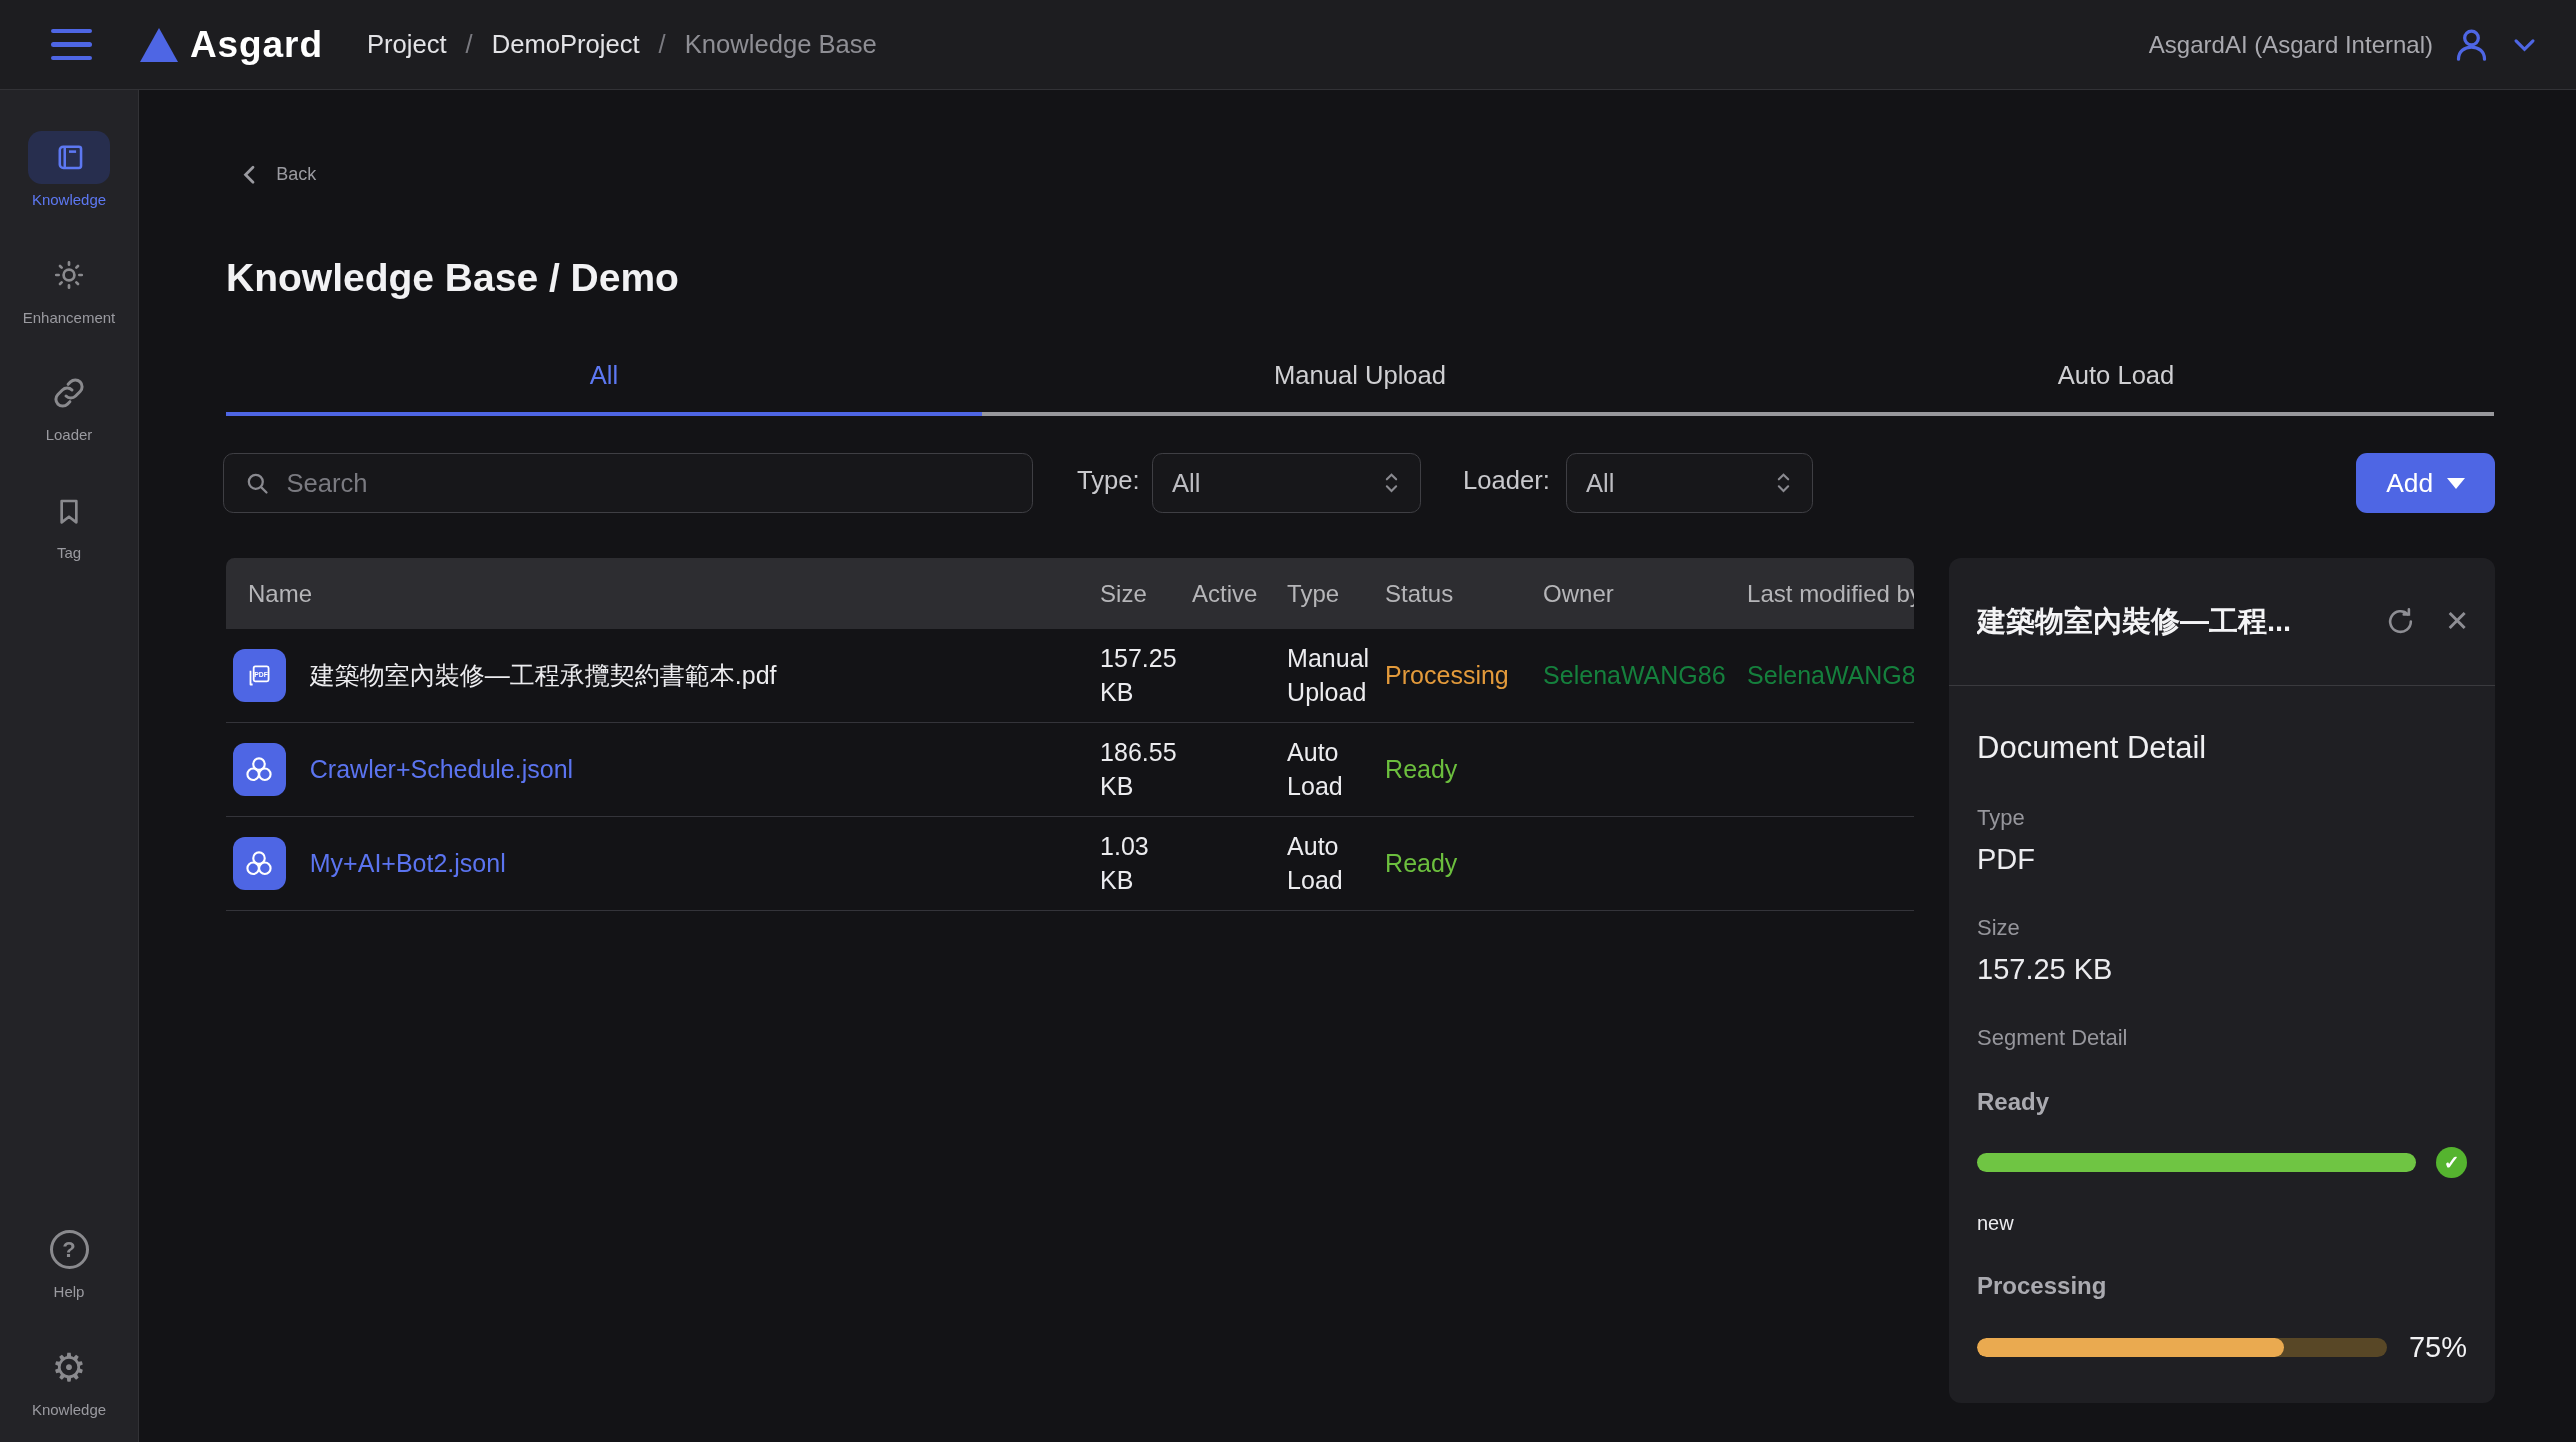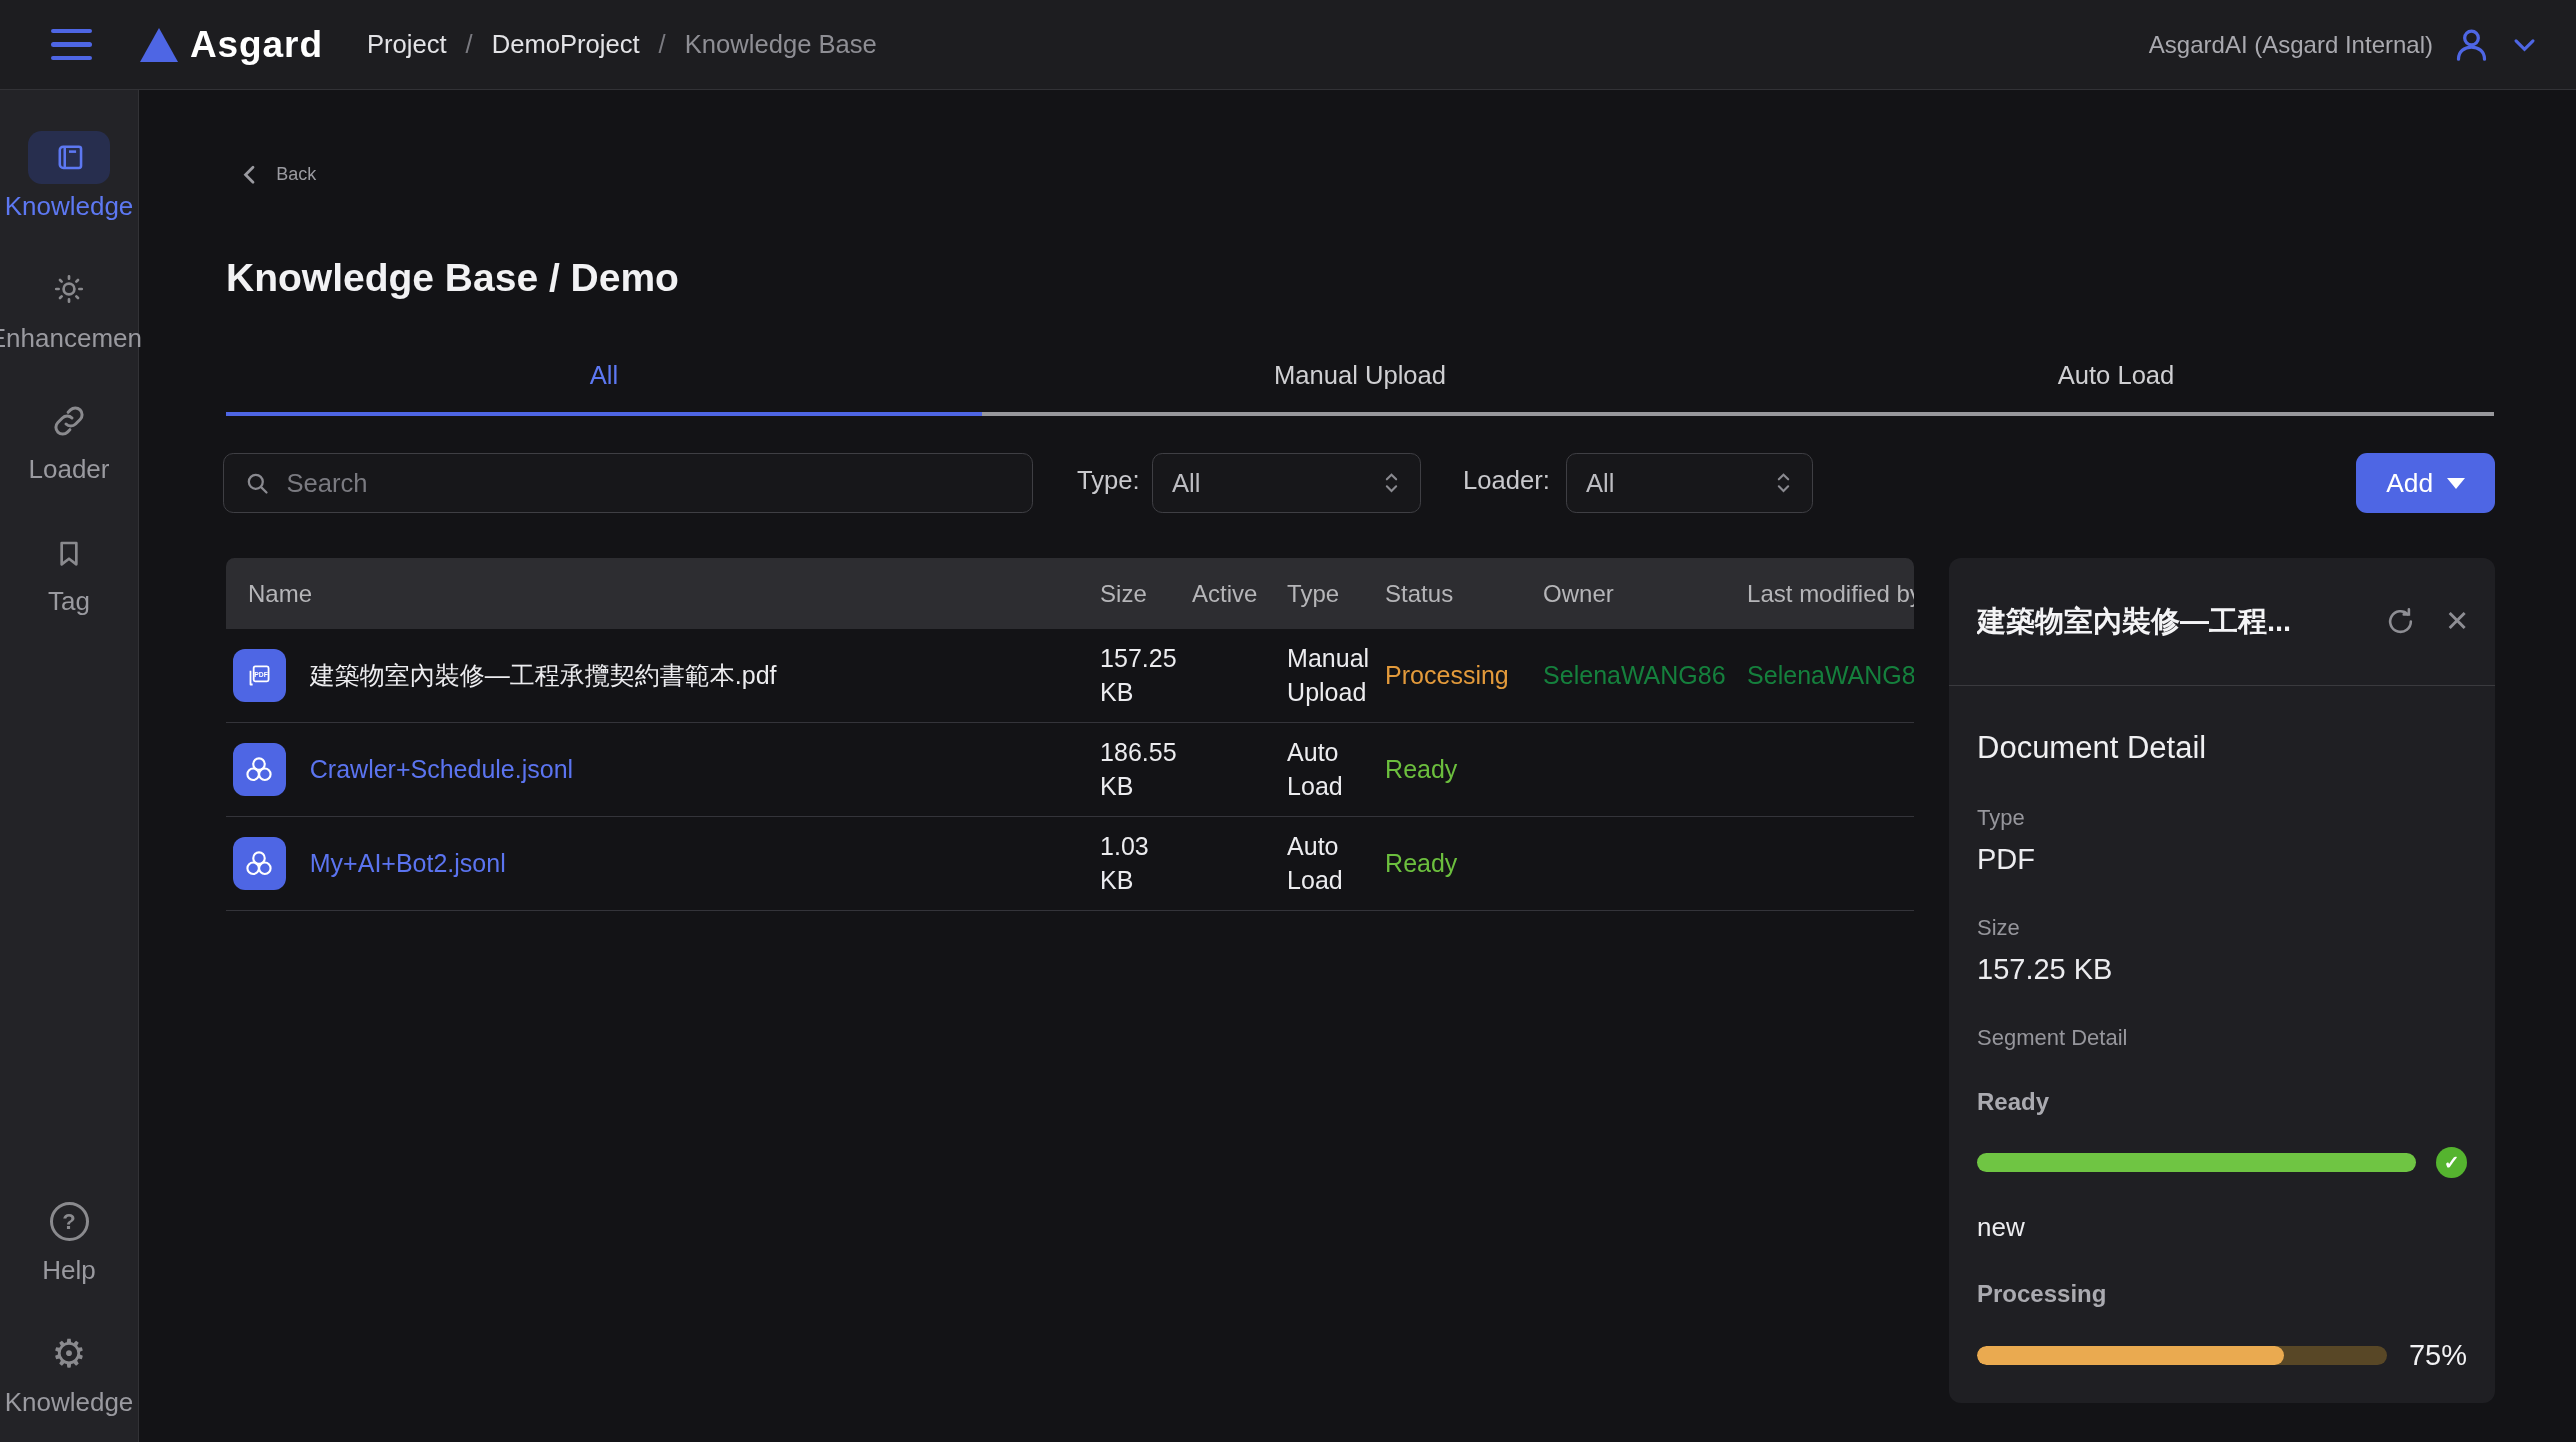--- a/index.html
+++ b/index.html
@@ -28,21 +28,21 @@
 
   
   .sidebar { position:absolute; left:0; top:90px; width:139px; height:1352px;
              background:#232327; border-right:1.7px solid #323236;
              display:flex; flex-direction:column; align-items:center; }
   .side-item { width:100%; display:flex; flex-direction:column; align-items:center;
                cursor:pointer; margin-top:41px; }
   .side-icon-box { width:82px; height:53px; border-radius:13.6px; display:flex;
                    align-items:center; justify-content:center; }
   .side-item.active .side-icon-box { background:#272e4e; }
-  .side-label { margin-top:6.8px; font-size:26px; color:#9a9aa0; text-align:left; }
+  .side-label { margin-top:6.8px; font-size:15px; color:#9a9aa0; text-align:left; }
   .side-item.active .side-label { color:#5d78f2; }
   .side-spacer { flex:1; }
   .side-bottom { width:100%; display:flex; flex-direction:column; align-items:center; margin-bottom:24px; }
   .q-circle { width:39px; height:39px; border:3.4px solid #8a8a8e; border-radius:50%;
               display:flex; align-items:center; justify-content:center;
               font-size:22px; font-weight:700; color:#8a8a8e; }
   .gear-glyph { font-size:39px; color:#8a8a8e; line-height:1; }
 
   
   .content { position:absolute; left:141px; top:92px; width:2435px; height:1350px; background:#131316; }
@@ -114,21 +114,21 @@
   .prog-label { margin-top:37px; font-size:24px; font-weight:700; color:#aaaab0; }
   .prog-row { margin-top:31px; display:flex; align-items:center; }
   .bar { height:19px; border-radius:9.4px; overflow:hidden; }
   .bar-ready { width:443px; background:#6fc543; }
   .bar-proc { width:415px; background:#584726; }
   .bar-fill { height:100%; border-radius:9.4px; background:#eaaa50; }
   .check-circle { margin-left:20.4px; width:31px; height:31px; border-radius:50%; background:#55b42f;
                   display:flex; align-items:center; justify-content:center;
                   color:#ffffff; font-size:19px; font-weight:700; }
   .pct-text { margin-left:22px; font-size:29px; color:#f2f2f4; }
-  .new-text { margin-top:34px; font-size:26px; color:#ececef; }
+  .new-text { margin-top:34px; font-size:20px; color:#ececef; }
 
   svg { display:block; }
 </style>
 </head>
 <body>
 
 <div class="app">
 
   <div class="topbar">
     <div class="hamburger">

